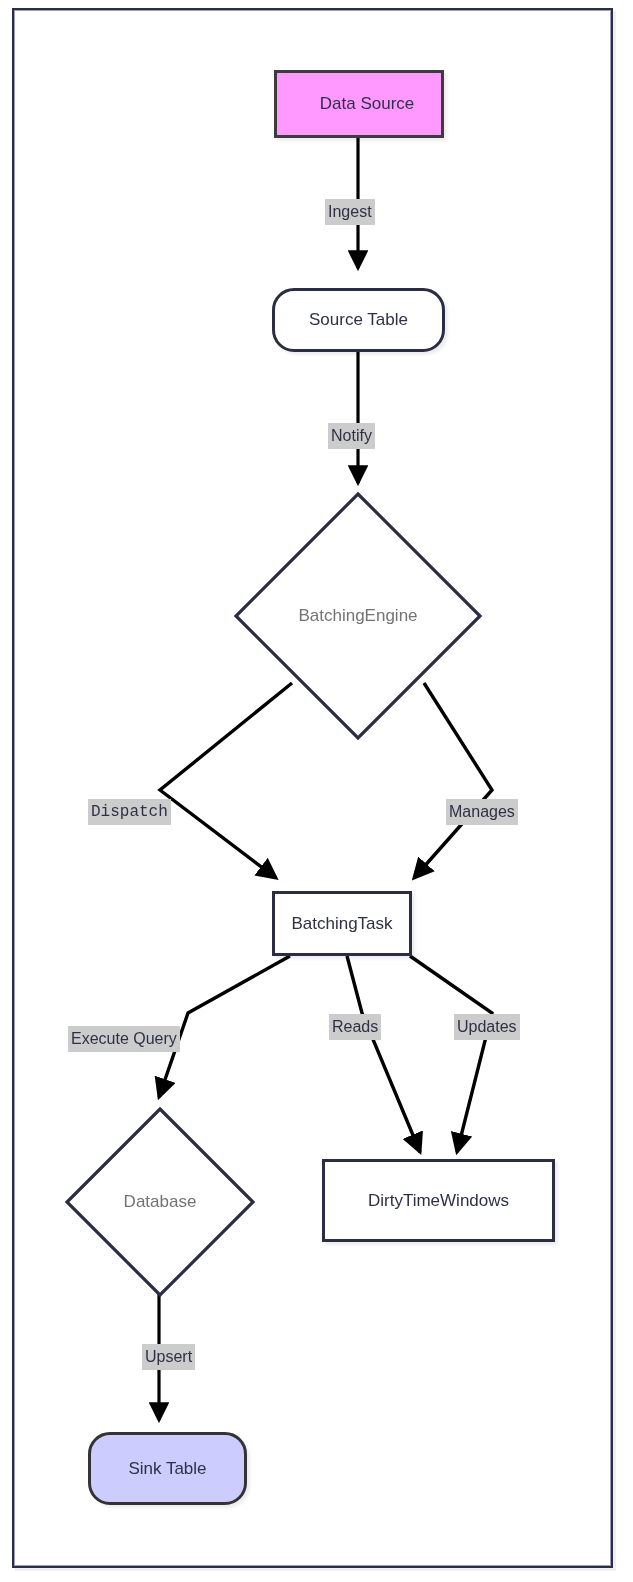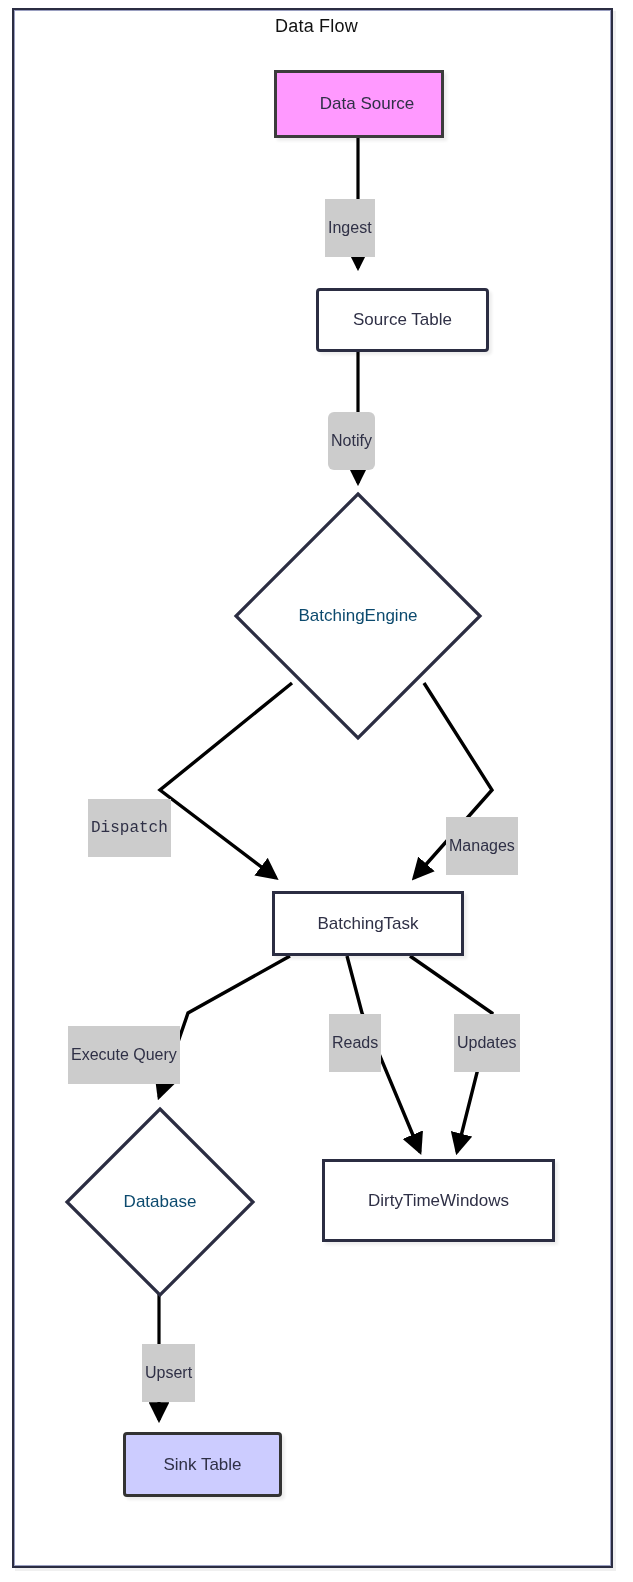--- a/index.html
+++ b/index.html
@@ -72,22 +72,21 @@
     border-color: #3c3c3c;
     border-width: 3px;
     padding-left: 16px;
   }
   .node.lav {
     background: #ccccff;
     border-color: #333333;
     border-width: 3px;
   }
   .node.round {
-    border-radius: 4px;
-    margin-left: 44px;
+    border-radius: 22px;
   }
   .node.rect-thick {
     border-width: 3px;
   }
   
   .diamond-wrap {
     position: absolute;
     z-index: 3;
   }
   .diamond-wrap svg {
@@ -97,41 +96,40 @@
   }
   .diamond-label {
     position: absolute;
     left: 0; top: 0;
     width: 100%;
     height: 100%;
     display: flex;
     align-items: center;
     justify-content: center;
     font-size: 17px;
-    color: #0c4a6e;
+    color: #737373;
   }
   .edge-label {
     position: absolute;
     background: #cccccc;
     color: #2f3046;
     font-size: 16px;
     line-height: 22px;
-    padding: 18px 3px;
+    padding: 2px 3px;
     white-space: nowrap;
     z-index: 4;
   }
 </style>
 </head>
 <body>
 
 <div id="stage">
 
   <div id="frame"></div>
 
-  <div id="diagram-title">Data Flow</div>
 
   <svg id="edges" viewBox="0 0 633 1582">
     <defs>
       <marker id="arrow" viewBox="0 0 10 10" refX="8.5" refY="5" markerWidth="6.5" markerHeight="6.5" orient="auto-start-reverse">
         <path d="M 0 0 L 10 5 L 0 10 z" fill="#000000"></path>
       </marker>
     </defs>
 
     <path d="M 358 137 L 358 268" stroke="#000000" stroke-width="3.2" fill="none" marker-end="url(#arrow)"></path>
 
@@ -158,46 +156,46 @@
     <span>Source Table</span>
   </div>
 
   <div class="diamond-wrap" style="left:232px; top:490px; width:252px; height:252px;">
     <svg width="252" height="252" viewBox="0 0 252 252">
       <polygon points="126,4 248,126 126,248 4,126" fill="#ffffff" stroke="#2b2d42" stroke-width="3.2" style="filter:none"></polygon>
     </svg>
     <div class="diamond-label">BatchingEngine</div>
   </div>
 
-  <div class="node rect-thick" style="left:272px; top:891px; width:192px; height:65px;">
+  <div class="node rect-thick" style="left:272px; top:891px; width:140px; height:65px;">
     <span>BatchingTask</span>
   </div>
 
   <div class="diamond-wrap" style="left:63px; top:1105px; width:194px; height:194px;">
     <svg width="194" height="194" viewBox="0 0 194 194">
       <polygon points="97,4 190,97 97,190 4,97" fill="#ffffff" stroke="#2b2d42" stroke-width="3.2"></polygon>
     </svg>
     <div class="diamond-label">Database</div>
   </div>
 
   <div class="node rect-thick" style="left:322px; top:1159px; width:233px; height:83px;">
     <span>DirtyTimeWindows</span>
   </div>
 
-  <div class="node round lav" style="left:79px; top:1432px; width:159px; height:65px;">
+  <div class="node round lav" style="left:88px; top:1432px; width:159px; height:73px;">
     <span>Sink Table</span>
   </div>
 
   <div class="edge-label" style="left:325px; top:199px;">Ingest</div>
 
-  <div class="edge-label" style="left:328px; top:412px;border-radius:6px;">Notify</div>
+  <div class="edge-label" style="left:328px; top:423px;">Notify</div>
 
   <div class="edge-label" style="left:88px; top:799px;font-family:Liberation Mono, monospace;">Dispatch</div>
 
-  <div class="edge-label" style="left:446px; top:817px;">Manages</div>
+  <div class="edge-label" style="left:446px; top:799px;">Manages</div>
 
   <div class="edge-label" style="left:68px; top:1014px;margin-top:12px;">Execute Query</div>
 
   <div class="edge-label" style="left:329px; top:1014px;">Reads</div>
 
   <div class="edge-label" style="left:454px; top:1014px;">Updates</div>
 
   <div class="edge-label" style="left:122px; top:1344px;margin-left:20px;">Upsert</div>
 
 </div>

